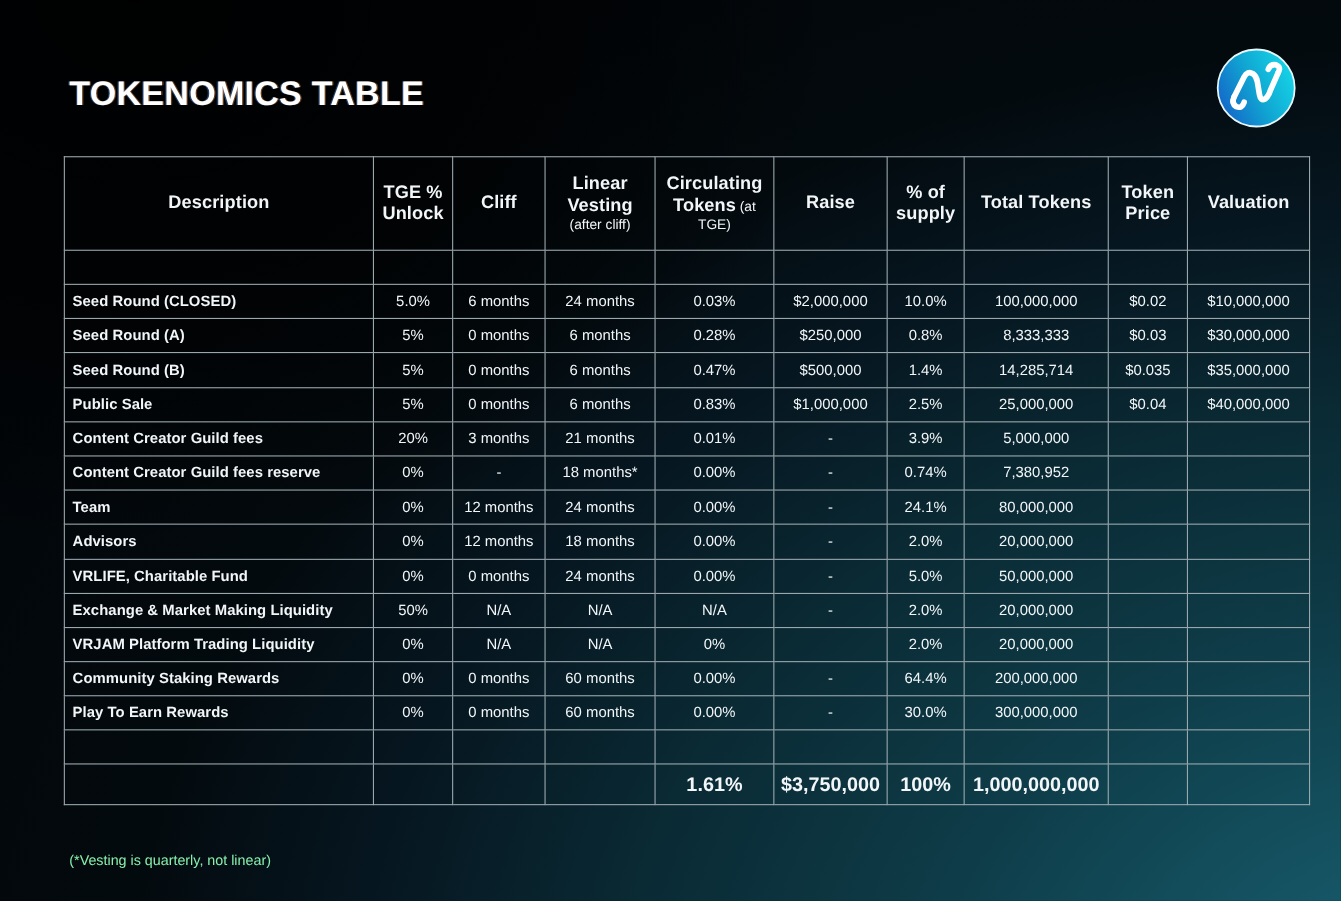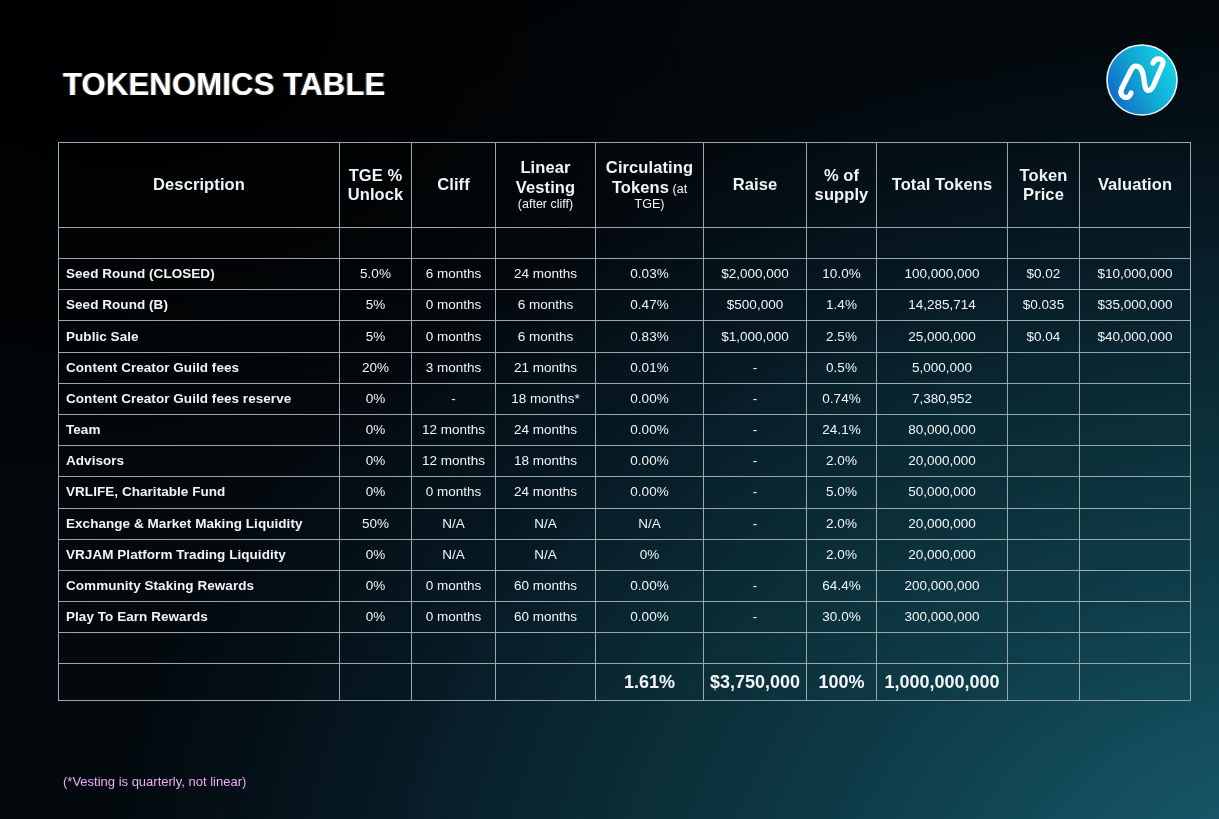--- a/index.html
+++ b/index.html
@@ -141,21 +141,21 @@
     font-size: 18px;
     border-top: 1px solid #8b5cf6;
   }
 
   
   #footnote {
     position: absolute;
     left: 63px;
     top: 774px;
     font-size: 13px;
-    color: #f0abfc;
+    color: #86efac;
   }
 </style>
 </head>
 <body>
 
 <div id="bg-gradient"></div>
 <div id="bg-vignette"></div>
 
 <div id="page">
 
@@ -251,20 +251,32 @@
             <td>6 months</td>
             <td>24 months</td>
             <td>0.03%</td>
             <td>$2,000,000</td>
             <td>10.0%</td>
             <td>100,000,000</td>
             <td>$0.02</td>
             <td>$10,000,000</td>
           </tr>
           <tr class="data-row">
+            <td class="desc-cell">Seed Round (A)</td>
+            <td>5%</td>
+            <td>0 months</td>
+            <td>6 months</td>
+            <td>0.28%</td>
+            <td>$250,000</td>
+            <td>0.8%</td>
+            <td>8,333,333</td>
+            <td>$0.03</td>
+            <td>$30,000,000</td>
+          </tr>
+          <tr class="data-row">
             <td class="desc-cell">Seed Round (B)</td>
             <td>5%</td>
             <td>0 months</td>
             <td>6 months</td>
             <td>0.47%</td>
             <td>$500,000</td>
             <td>1.4%</td>
             <td>14,285,714</td>
             <td>$0.035</td>
             <td>$35,000,000</td>
@@ -281,21 +293,21 @@
             <td>$0.04</td>
             <td>$40,000,000</td>
           </tr>
           <tr class="data-row">
             <td class="desc-cell">Content Creator Guild fees</td>
             <td>20%</td>
             <td>3 months</td>
             <td>21 months</td>
             <td>0.01%</td>
             <td>-</td>
-            <td>0.5%</td>
+            <td>3.9%</td>
             <td>5,000,000</td>
             <td></td>
             <td></td>
           </tr>
           <tr class="data-row">
             <td class="desc-cell">Content Creator Guild fees reserve</td>
             <td>0%</td>
             <td>-</td>
             <td>18 months*</td>
             <td>0.00%</td>

